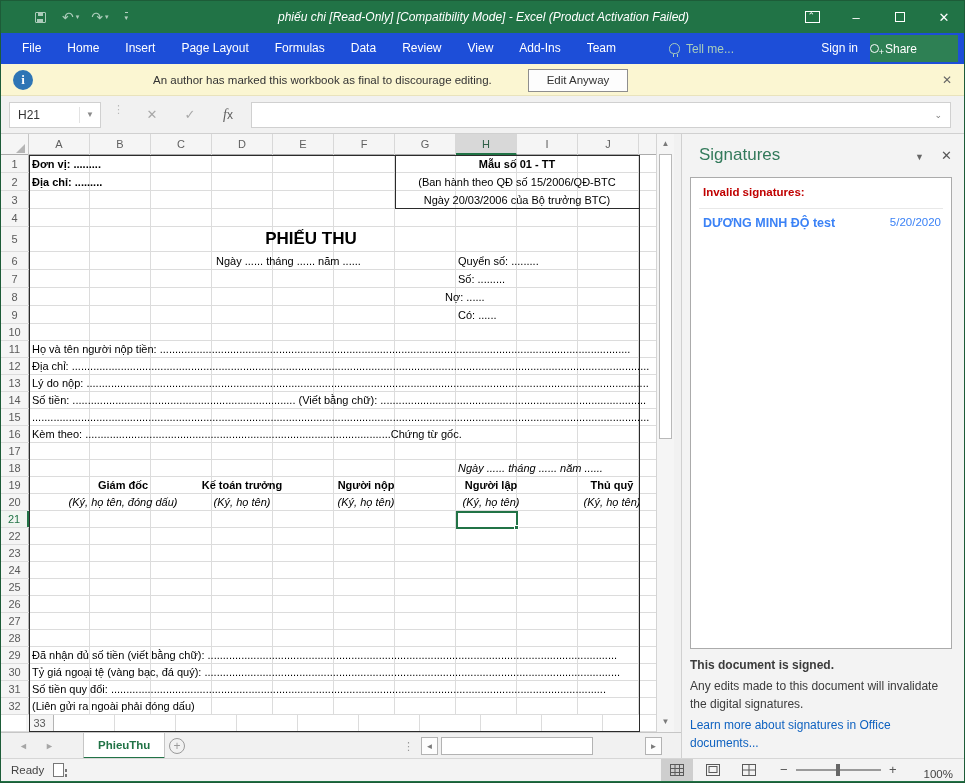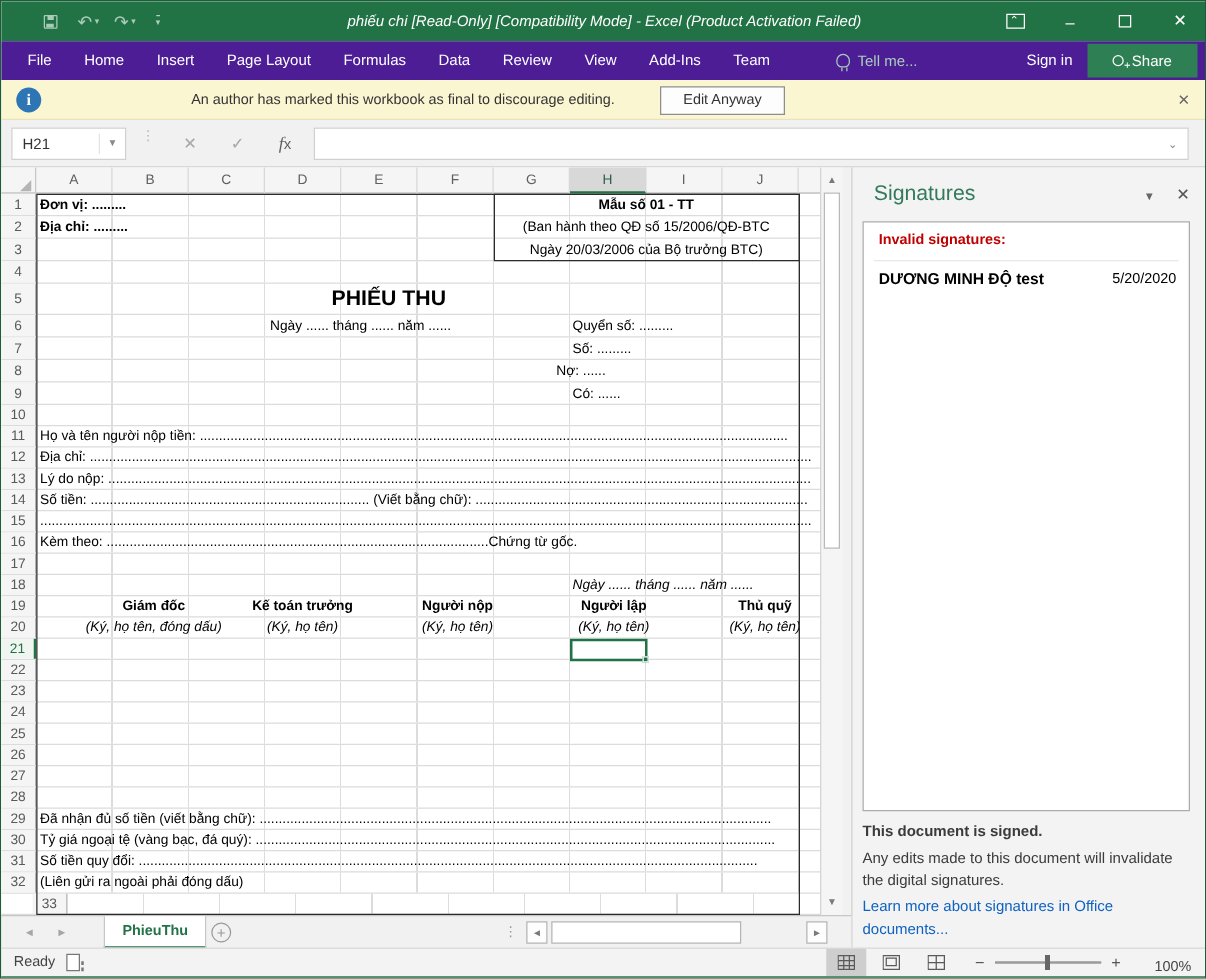--- a/index.html
+++ b/index.html
@@ -19,29 +19,29 @@
   .qat-custom { display:inline-block; border-top:1.5px solid #cfe0d6; padding-top:1px; font-size:7px; color:#cfe0d6; opacity:.85; }
   .title-text { position:absolute; left:0; right:0; top:0; height:32px; text-align:center; line-height:32px;
                 font-size:12px; color:#fff; white-space:nowrap;font-style:italic; }
   .win-controls { position:absolute; right:0; top:0; height:32px; display:flex; }
   .win-btn { width:44px; height:32px; color:#fff; font-size:13px; display:flex; align-items:center; justify-content:center; }
   .ribbon-disp { width:15px; height:12px; border:1.3px solid #fff; position:relative; }
   .ribbon-disp:before { content:"⌃"; position:absolute; left:2px; top:-1px; font-size:9px; color:#fff; }
   .maxi-box { width:10px; height:10px; border:1.5px solid #fff; }
 
   
-  .menubar { position:absolute; left:0; top:32px; width:965px; height:31px; background:#4c1d95; }
+  .menubar { position:absolute; left:0; top:32px; width:965px; height:31px; background:#1d4ed8; }
   .ribbon-tabs { position:absolute; left:8px; top:0; height:31px; display:flex; }
   .ribbon-tab { color:#fff; font-size:12px; line-height:31px; padding:0 13px; white-space:nowrap; }
   .tellme { position:absolute; left:668px; top:0; height:31px; display:flex; align-items:center; color:#a9cdbb; font-size:12px; }
   .bulb { width:11px; height:11px; border:1.3px solid #a9cdbb; border-radius:50% 50% 40% 40%; position:relative; margin-right:6px; }
   .bulb:after { content:""; position:absolute; left:2.5px; bottom:-4px; width:3px; height:3px; border-left:1.3px solid #a9cdbb; border-right:1.3px solid #a9cdbb; }
   .signin { position:absolute; right:108px; top:0; color:#fff; font-size:12px; line-height:31px; }
   .share-btn { position:absolute; right:8px; top:2px; height:27px; width:88px; background:#2e8054; color:#fff;
-               font-size:12px; display:flex; align-items:center; justify-content:center; gap:6px;margin-left:40px; }
+               font-size:12px; display:flex; align-items:center; justify-content:flex-start; gap:6px;margin-left:40px; }
   .person { width:9px; height:9px; border:1.3px solid #fff; border-radius:50%; position:relative; }
   .person:after { content:"+"; position:absolute; right:-6px; bottom:-5px; font-size:9px; color:#fff; }
 
   
   .msgbar { position:absolute; left:0; top:63px; width:965px; height:32px; background:#fbf6d2; border-bottom:1px solid #e9e3bd; }
   .info-icon { position:absolute; left:12px; top:6px; width:20px; height:20px; border-radius:50%; background:#2e75b5;
                color:#fff; font-size:13px; font-weight:bold; text-align:center; line-height:20px; font-family:"Liberation Serif",serif; }
   .msg-badge { position:absolute; left:44px; top:0; line-height:32px; font-size:11.5px; font-weight:bold; color:#333; }
   .msg-text { position:absolute; left:152px; top:0; line-height:32px; font-size:11.5px; color:#333; }
   .msg-btn { position:absolute; left:527px; top:5px; width:100px; height:23px; background:#fdfdfd; border:1px solid #8e8e8e;
@@ -89,21 +89,21 @@
 
   
   .pane { position:absolute; left:680px; top:133px; width:285px; height:624px; background:#f3f3f3; border-left:1px solid #d0d0d0; }
   .pane-title { position:absolute; left:17px; top:11px; font-size:17px; color:#337a5b; }
   .pane-caret { position:absolute; right:42px; top:18px; font-size:9px; color:#666; }
   .pane-close { position:absolute; right:14px; top:14px; font-size:13px; color:#555; }
   .sig-box { position:absolute; left:8px; top:43px; width:262px; height:472px; background:#fff; border:1px solid #ababab; }
   .sig-header { position:absolute; left:12px; top:8px; font-size:11.5px; font-weight:bold; color:#c00000; }
   .sig-sep { position:absolute; left:8px; top:30px; width:244px; height:1px; background:#e8e8e8; }
   .sig-items { position:absolute; left:12px; top:38px; width:238px; }
-  .sig-item { display:flex; justify-content:space-between; font-size:12.5px; color:#000000; margin-bottom:6px;align-items:center; }
+  .sig-item { display:flex; justify-content:space-between; font-size:12.5px; color:#3b82f6; margin-bottom:6px; }
   .sig-item .sig-name { font-weight:bold; }
   .sig-item .sig-date { font-size:11.5px; }
   .pane-foot { position:absolute; left:8px; top:522px; width:268px; font-size:12px; color:#3b3b3b; line-height:18px; }
   .pane-foot .foot-title { font-weight:bold; margin-bottom:3px; }
   .pane-link { position:absolute; left:8px; top:582px; width:255px; font-size:12px; color:#0f62c0; line-height:18px; }
 
   
   .tabbar { position:absolute; left:0; top:731px; width:680px; height:26px; background:#f1f1f1; border-top:1px solid #c6c6c6; }
   .tab-nav { position:absolute; top:0; height:26px; line-height:26px; color:#a6a6a6; font-size:9px; }
   .sheet-tabs { position:absolute; left:82px; top:0; height:26px; display:flex; }

